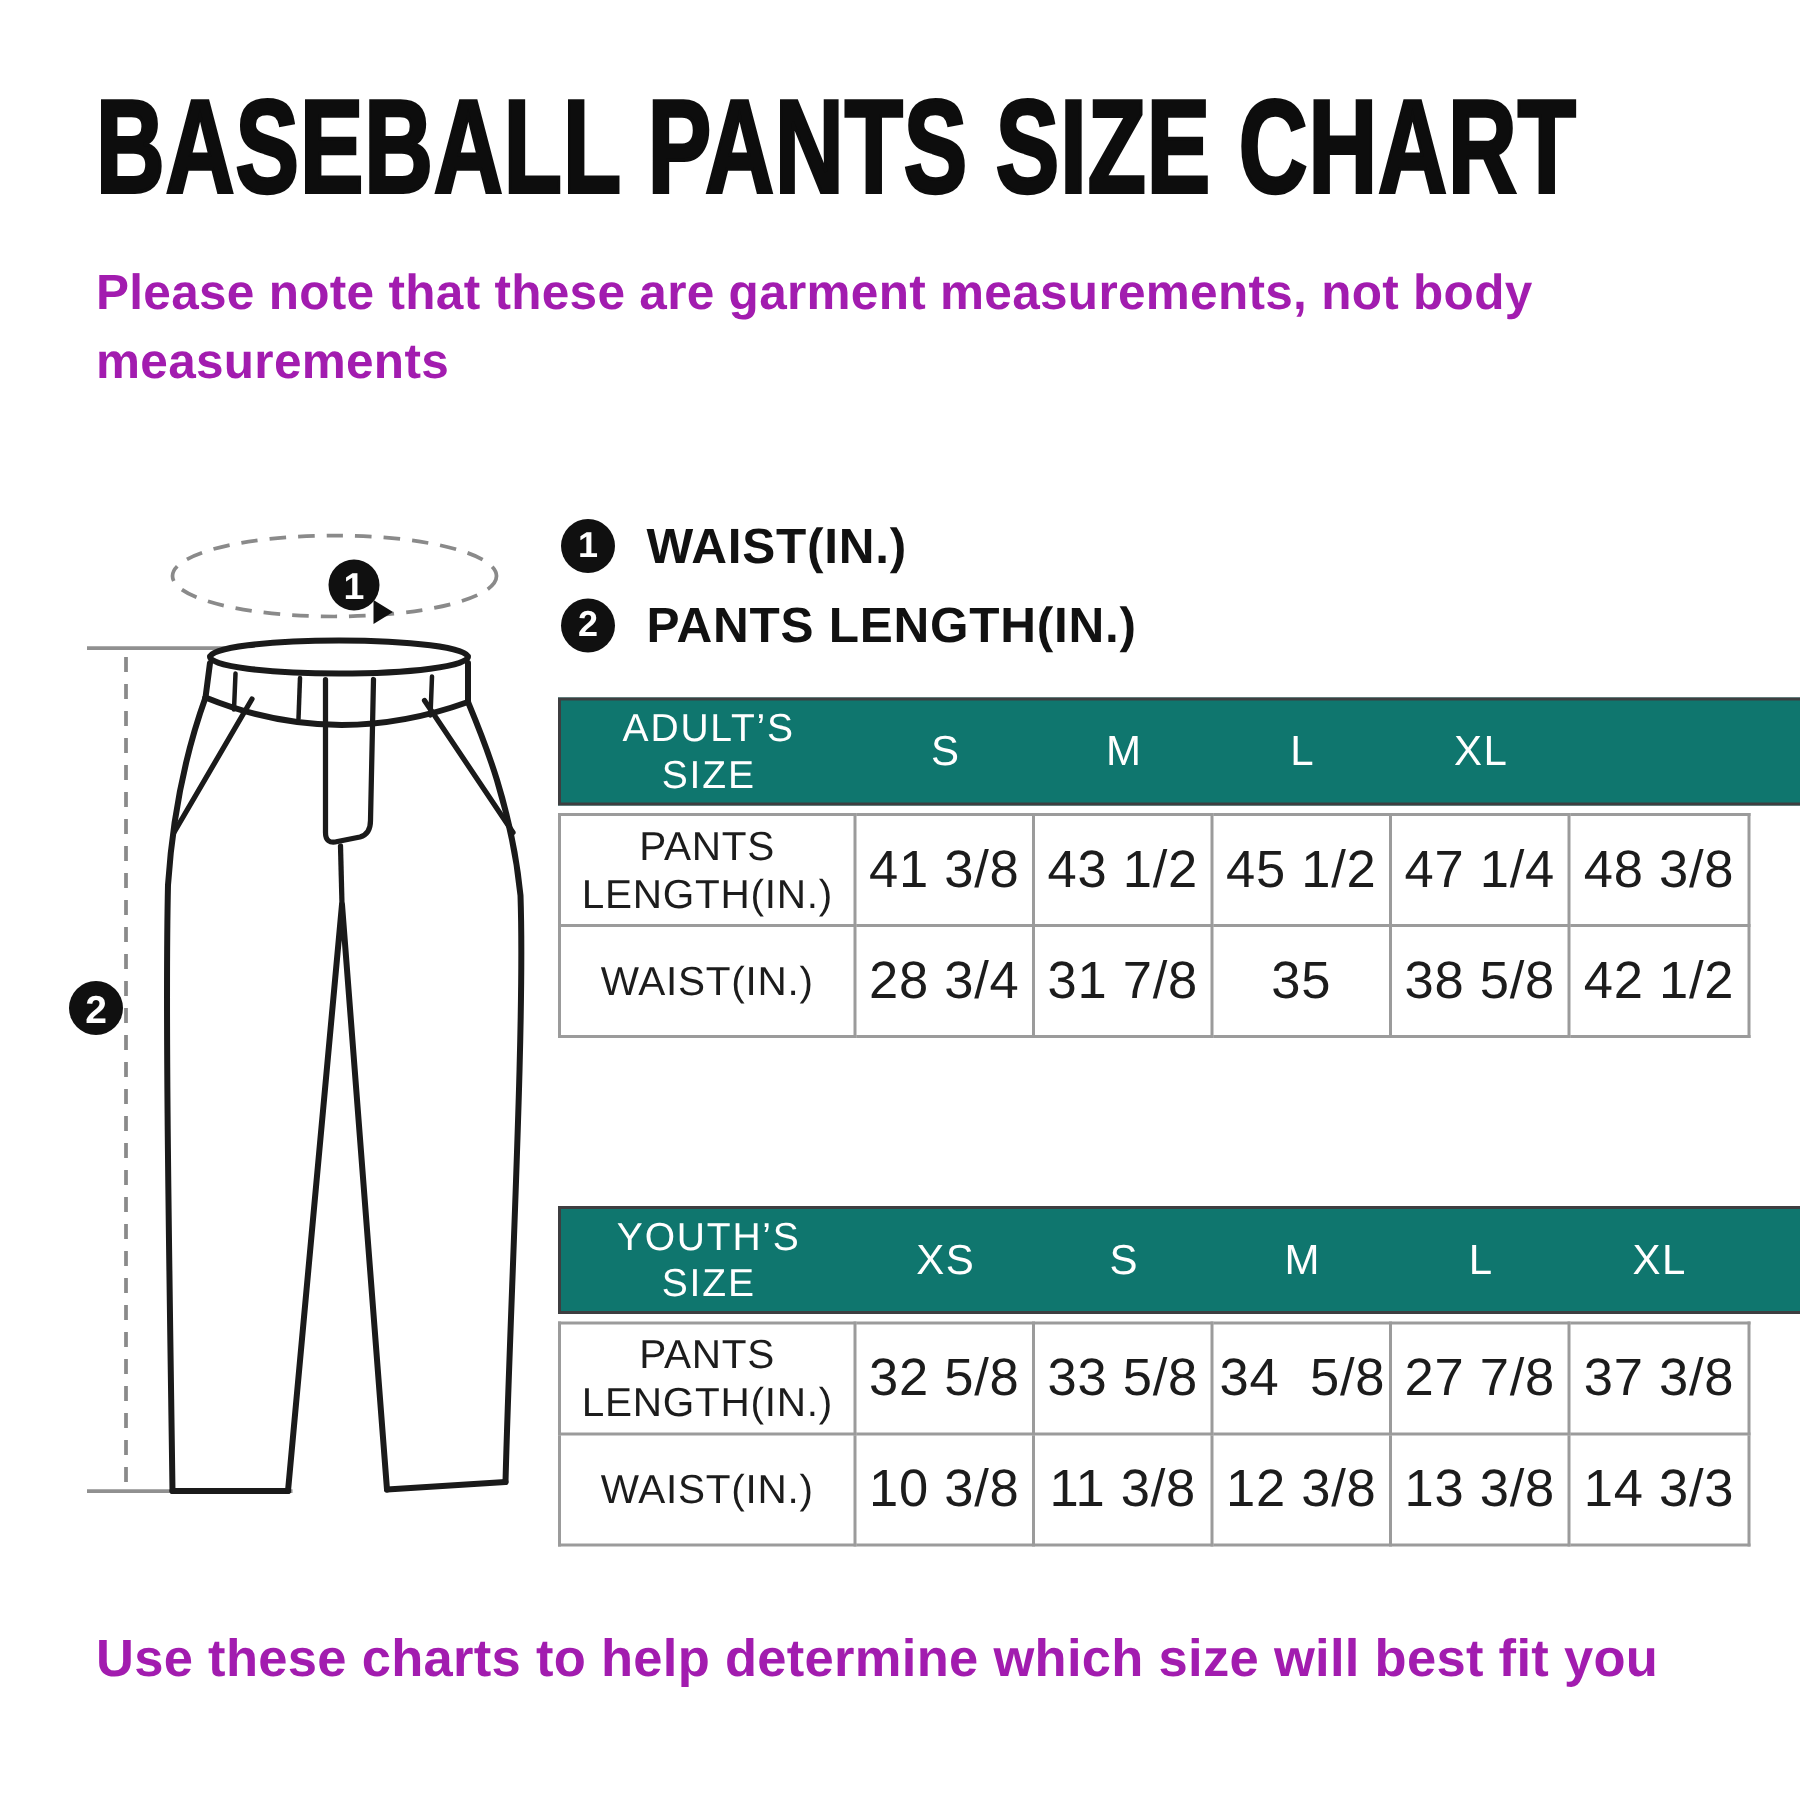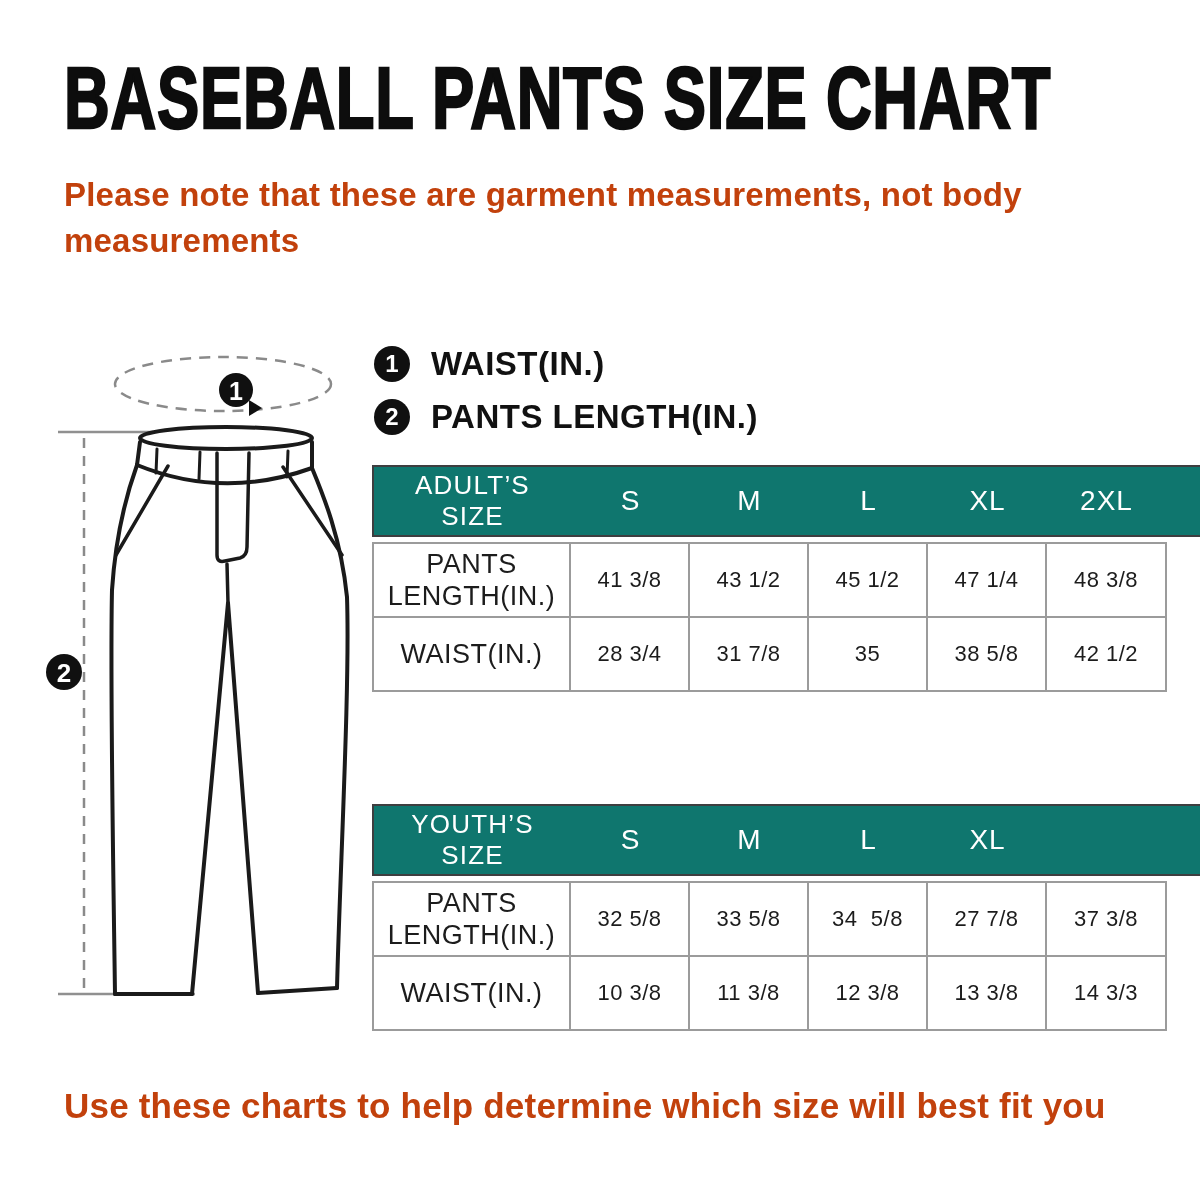--- a/index.html
+++ b/index.html
@@ -14,21 +14,21 @@
   .page-title {
     position:absolute; left:64px; top:54px;
     font-size:88px; font-weight:bold; line-height:1;
     color:#0d0d0d; -webkit-text-stroke:2.5px #0d0d0d;
     letter-spacing:1px; white-space:nowrap;
     transform:scaleX(0.72); transform-origin:left top;
   }
 
   
   .note {
-    position:absolute; color:#c2410c; font-weight:bold;
+    position:absolute; color:#a21caf; font-weight:bold;
   }
   .note-top {
     left:64px; top:172px; width:1010px;
     font-size:33px; line-height:1.4; letter-spacing:0.2px;
   }
   .note-bottom {
     left:64px; top:1086px; font-size:35px; white-space:nowrap; letter-spacing:0.2px;
   }
 
   
@@ -68,21 +68,21 @@
   table.t-body {
     border-collapse:collapse; table-layout:fixed; width:793px;
     background:#ffffff;
   }
   table.t-body td {
     border:2px solid #9b9b9b; height:74px; text-align:center; vertical-align:middle;
     color:#1c1c1c; padding:0 4px;
   }
   td.lbl { font-size:27px; letter-spacing:0.5px; line-height:1.2; }
   td.lbl .lbl-inner { display:inline-block; max-width:180px; }
-  td.val { font-size:22px; letter-spacing:0.5px; white-space:pre;border-radius:28px; }
+  td.val { font-size:35px; letter-spacing:0.5px; white-space:pre;border-radius:28px; }
 </style>
 </head>
 <body>
 
 <div class="canvas">
 
   <div class="page-title">BASEBALL PANTS SIZE CHART</div>
 
   <div class="note note-top">Please note that these are garment measurements, not body measurements</div>
 
@@ -153,23 +153,20 @@
           <span class="size-letter">S</span>
         </div>
       <div class="hc col">
           <span class="size-letter">M</span>
         </div>
       <div class="hc col">
           <span class="size-letter">L</span>
         </div>
       <div class="hc col">
           <span class="size-letter">XL</span>
-        </div>
-      <div class="hc col">
-          <span class="size-letter">2XL</span>
         </div>
     </div>
     <table class="t-body">
       <colgroup>
           <col style="width:197px">
           <col style="width:119px">
           <col style="width:119px">
           <col style="width:119px">
           <col style="width:119px">
           <col style="width:120px">
@@ -194,20 +191,23 @@
     </tbody>
       </table>
   </div>
 
   <div class="size-table youth">
     <div class="t-head">
       <div class="hc first">
           <span class="size-group">YOUTH’S SIZE</span>
         </div>
       <div class="hc col">
+          <span class="size-letter">XS</span>
+        </div>
+      <div class="hc col">
           <span class="size-letter">S</span>
         </div>
       <div class="hc col">
           <span class="size-letter">M</span>
         </div>
       <div class="hc col">
           <span class="size-letter">L</span>
         </div>
       <div class="hc col">
           <span class="size-letter">XL</span>

